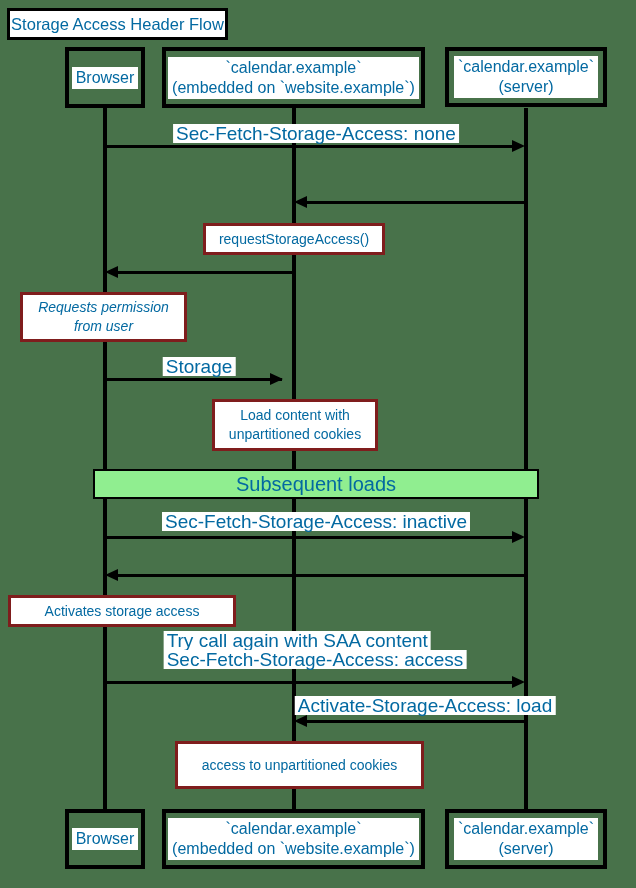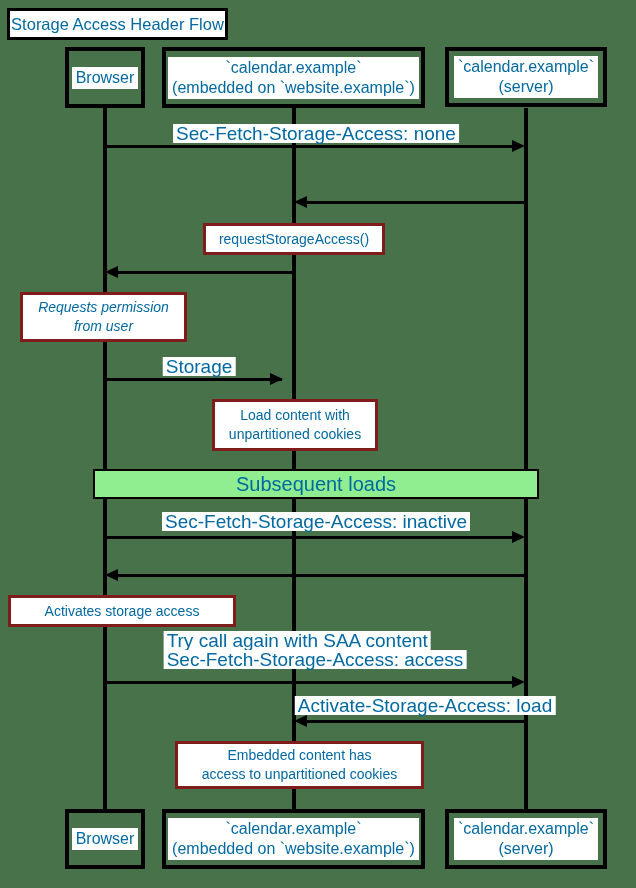--- a/index.html
+++ b/index.html
@@ -193,17 +193,16 @@
   <div class="arrow-line m7-line"></div>
   <div class="head-r m7-head"></div>
 
   <div class="msg-label m8-label">
     <span>Activate-Storage-Access: load</span>
   </div>
   <div class="arrow-line m8-line"></div>
   <div class="head-l m8-head"></div>
 
   <div class="note n5">
-    <div>Embedded content has</div>
     <div>access to unpartitioned cookies</div>
   </div>
 
 </div>
 
 </body></html>

